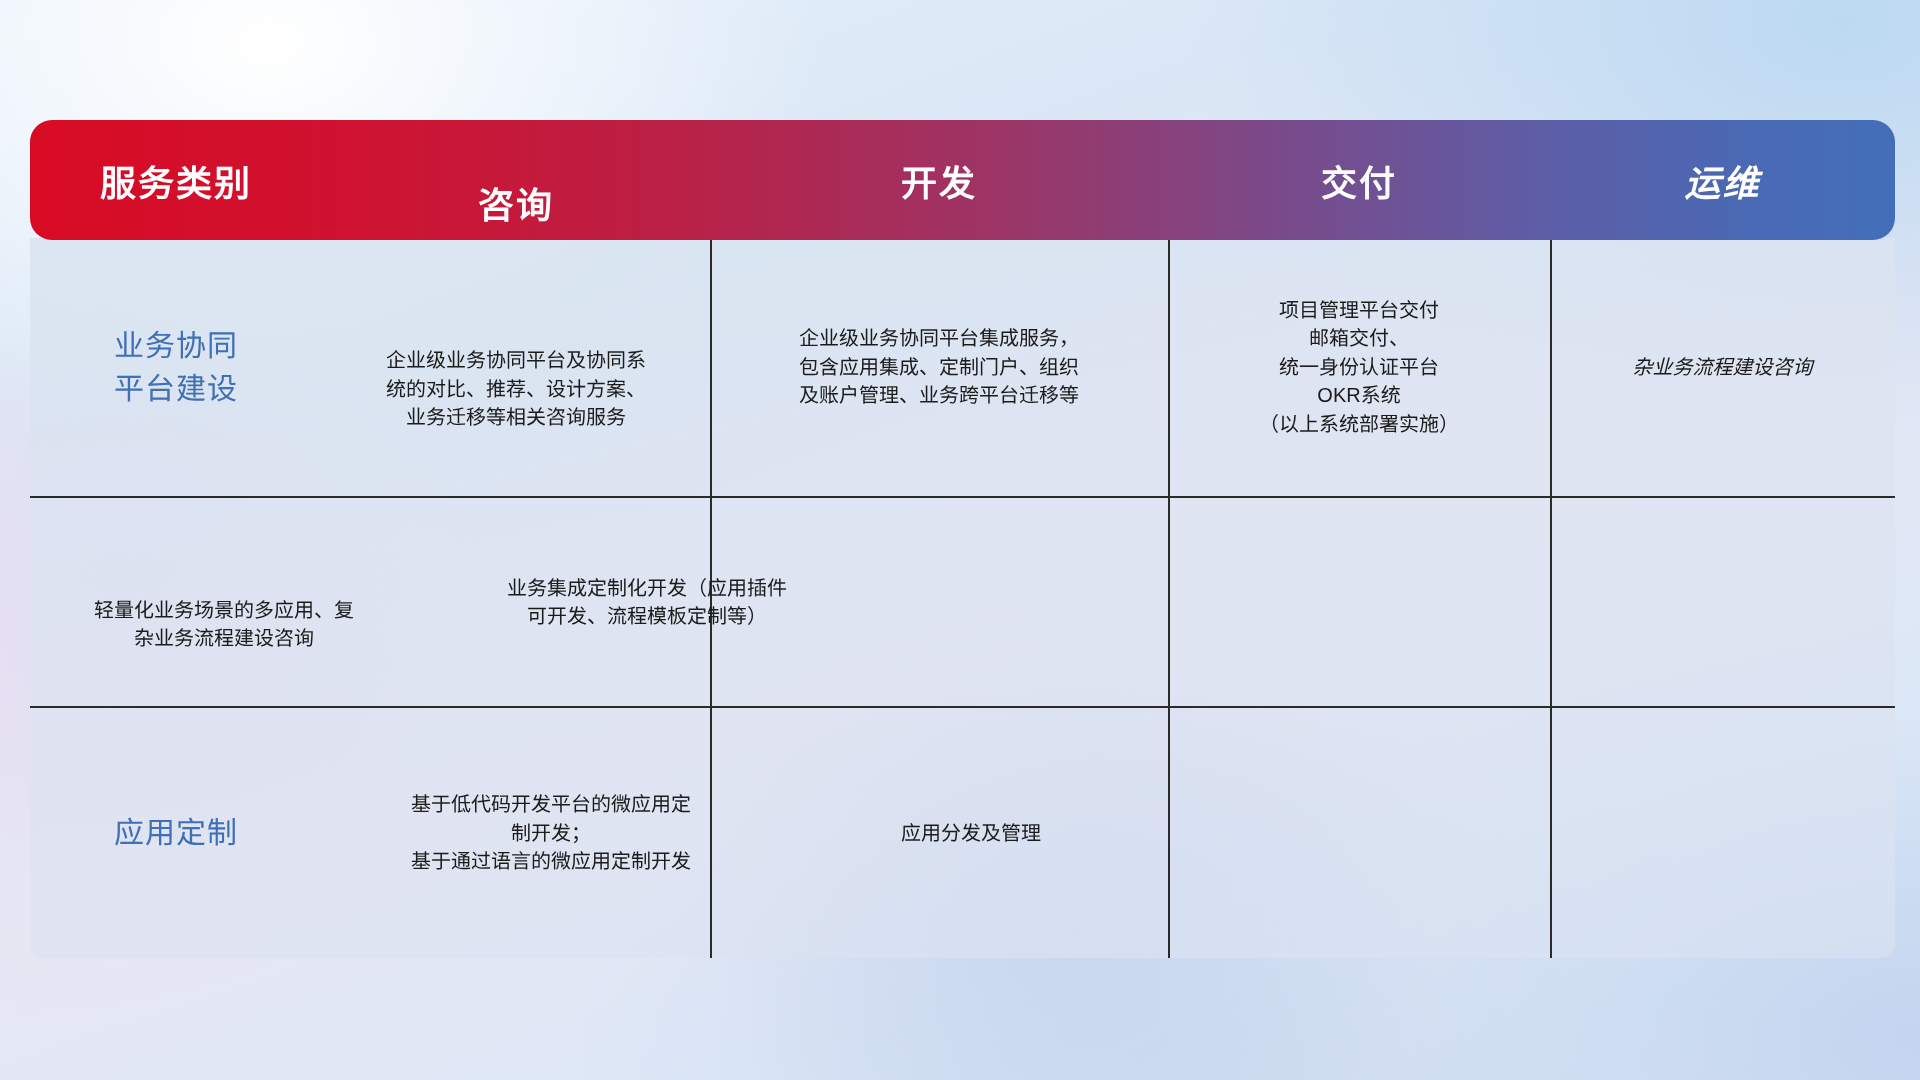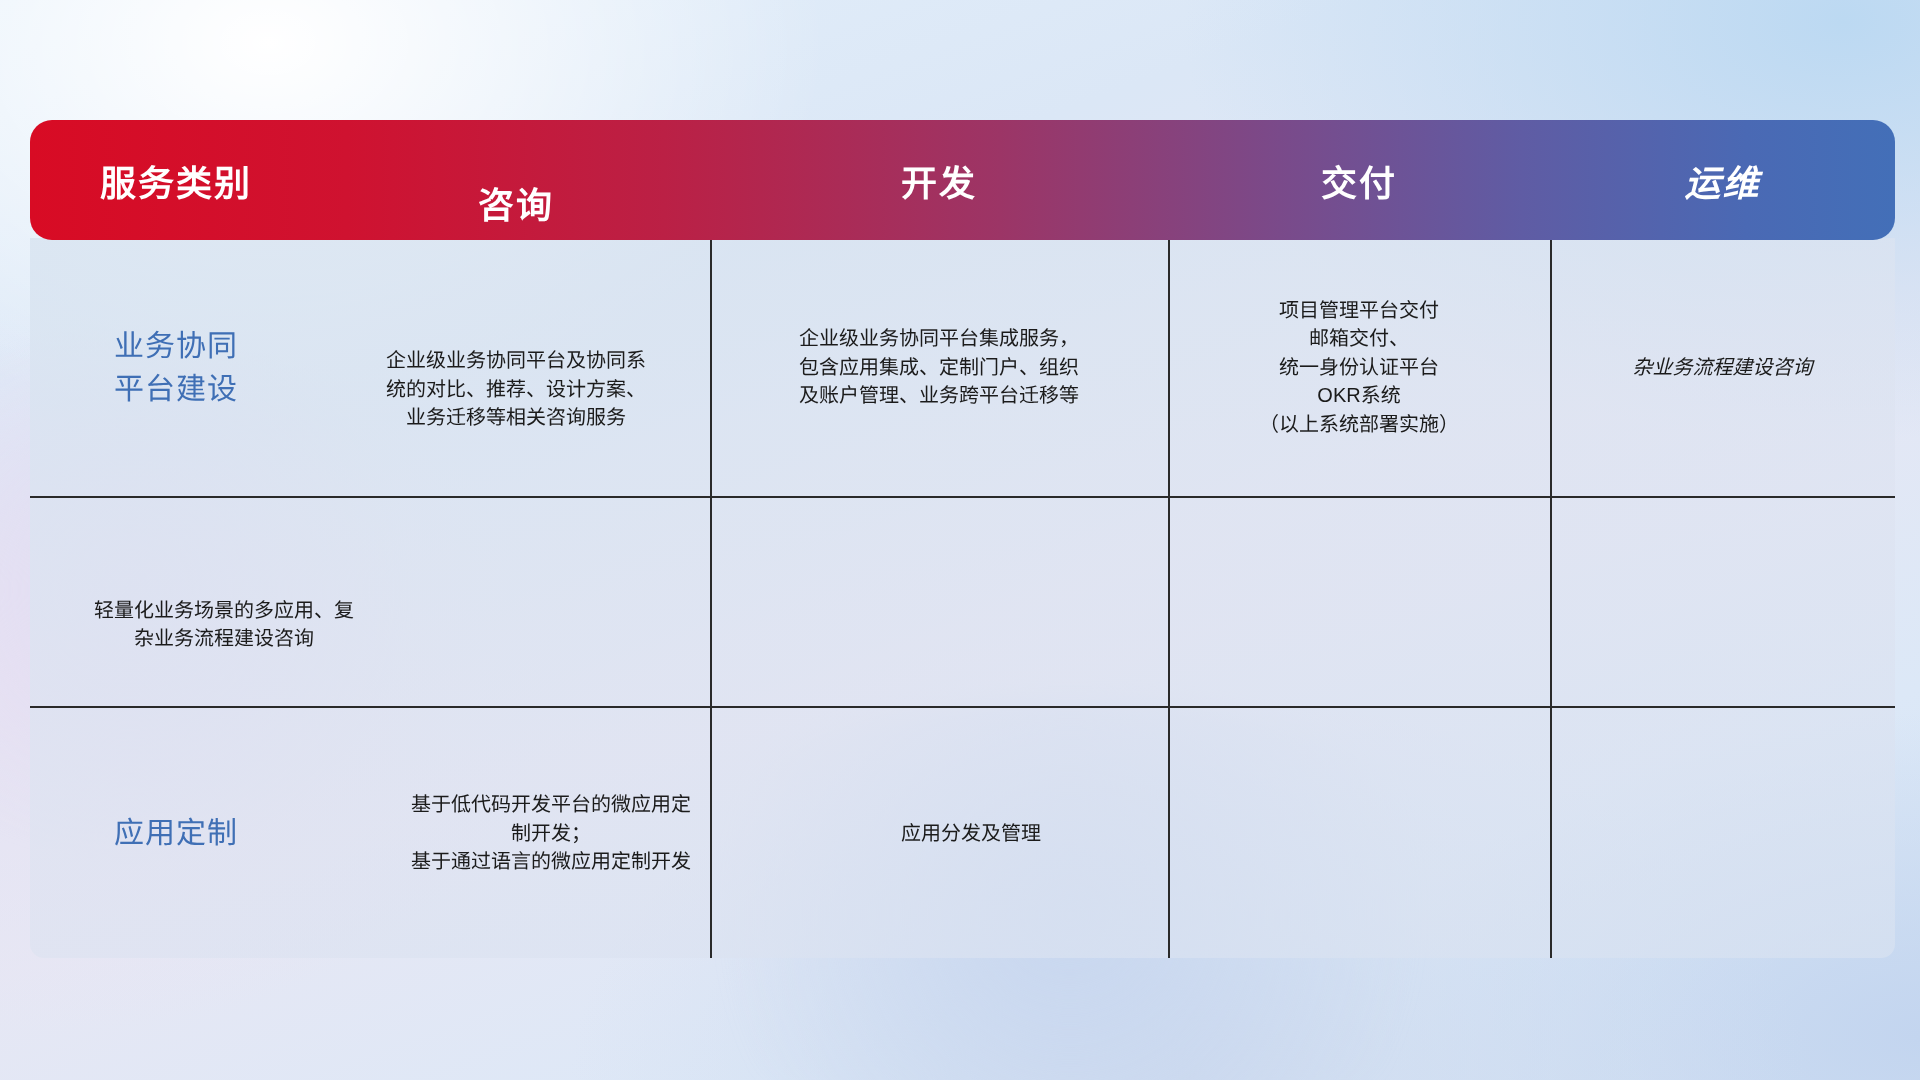--- a/index.html
+++ b/index.html
@@ -163,20 +163,21 @@
     <div class="body-row r1">
       <div class="cell cat c0">业务协同<br>平台建设</div>
       <div class="cell c1">企业级业务协同平台及协同系<br>统的对比、推荐、设计方案、<br>业务迁移等相关咨询服务</div>
       <div class="cell c2">企业级业务协同平台集成服务，<br>包含应用集成、定制门户、组织<br>及账户管理、业务跨平台迁移等</div>
       <div class="cell c3">项目管理平台交付<br>邮箱交付、<br>统一身份认证平台<br>OKR系统<br>（以上系统部署实施）</div>
       <div class="cell c4">杂业务流程建设咨询</div>
     </div>
 
     <div class="body-row r2">
       <div class="cell c1">轻量化业务场景的多应用、复<br>杂业务流程建设咨询</div>
+      <div class="cell c2">业务集成定制化开发（应用插件<br>可开发、流程模板定制等）</div>
       <div class="cell c3"></div>
       <div class="cell c4"></div>
     </div>
 
     <div class="body-row r3">
       <div class="cell cat c0">应用定制</div>
       <div class="cell c2">基于低代码开发平台的微应用定<br>制开发；<br>基于通过语言的微应用定制开发</div>
       <div class="cell c3">应用分发及管理</div>
       <div class="cell c4"></div>
     </div>

